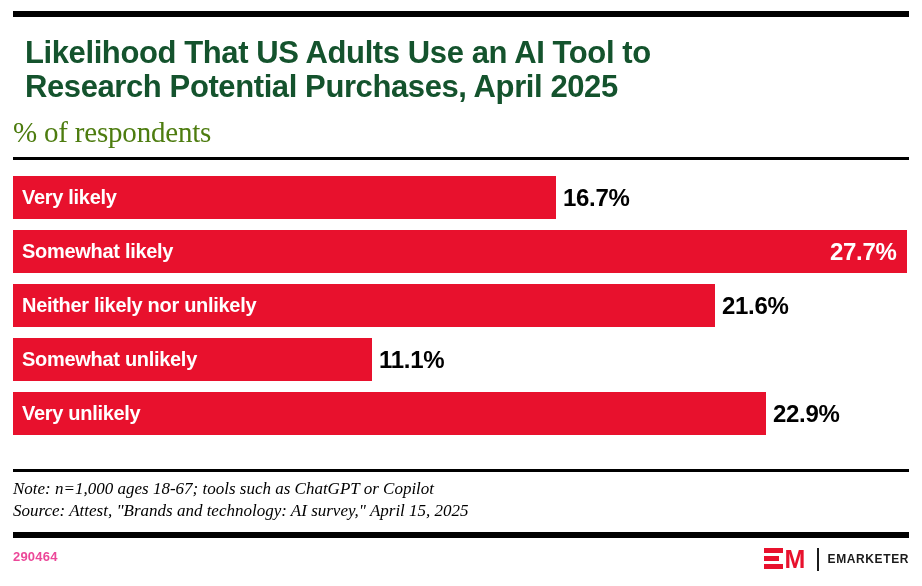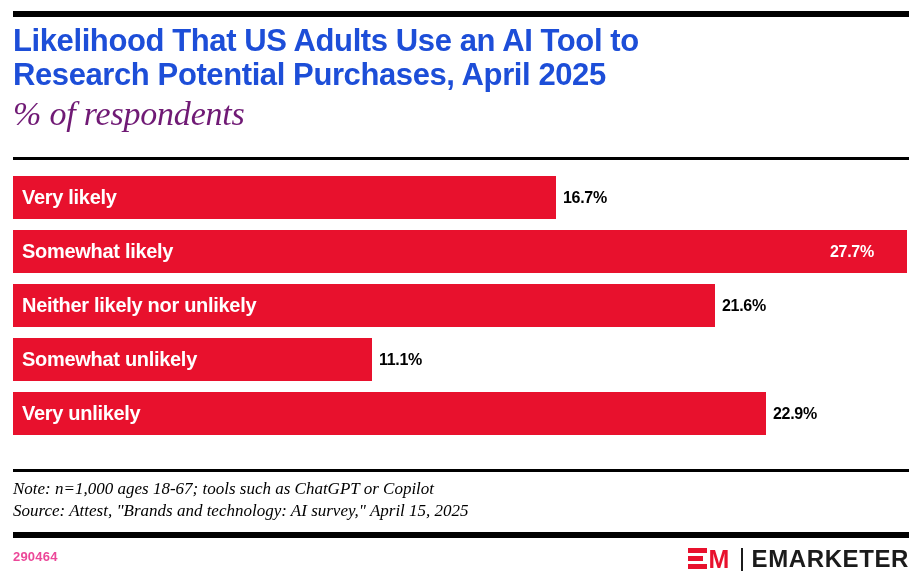--- a/index.html
+++ b/index.html
@@ -37,32 +37,31 @@
     position: absolute;
     left: 13px;
     top: 24px;
     width: 896px;
   }
   .title {
     font-family: "Liberation Sans", sans-serif;
     font-size: 31px;
     line-height: 34px;
     font-weight: bold;
-    color: #1d4ed8;
+    color: #14532d;
     letter-spacing: -0.4px;
-    margin: 0;
+    margin: 12px;
     white-space: pre-line;
   }
   .subtitle {
     font-family: "Liberation Serif", serif;
-    font-style: italic;
-    font-size: 34px;
+    font-size: 29px;
     line-height: 32px;
     font-weight: normal;
-    color: #701a75;
+    color: #4d7c0f;
     margin: 6px 0 0 0;
     letter-spacing: -0.2px;
   }
 
   
   .chart {
     position: absolute;
     left: 0;
     top: 176px;
     width: 778px;
@@ -92,21 +91,21 @@
     font-weight: bold;
     color: #ffffff;
     white-space: nowrap;
     letter-spacing: -0.3px;
   }
   .bar-value {
     position: absolute;
     top: 0;
     height: 43px;
     line-height: 43px;
-    font-size: 16px;
+    font-size: 24px;
     font-weight: bold;
     white-space: nowrap;
     letter-spacing: -0.3px;
   }
   .bar-value.outside { color: #000000; }
   .bar-value.inside  { color: #ffffff; }
 
   
   .notes {
     position: absolute;
@@ -165,21 +164,21 @@
     color: #E8112D;
     font-family: "Liberation Sans", sans-serif;
   }
   .logo-divider {
     width: 2px;
     height: 23px;
     background: #1b1b1b;
     margin-right: 9px;
   }
   .logo-word {
-    font-size: 24px;
+    font-size: 12px;
     font-weight: bold;
     letter-spacing: 0.6px;
     color: #1b1b1b;
   }
 </style>
 </head>
 <body>
 
 <div class="page">
 

